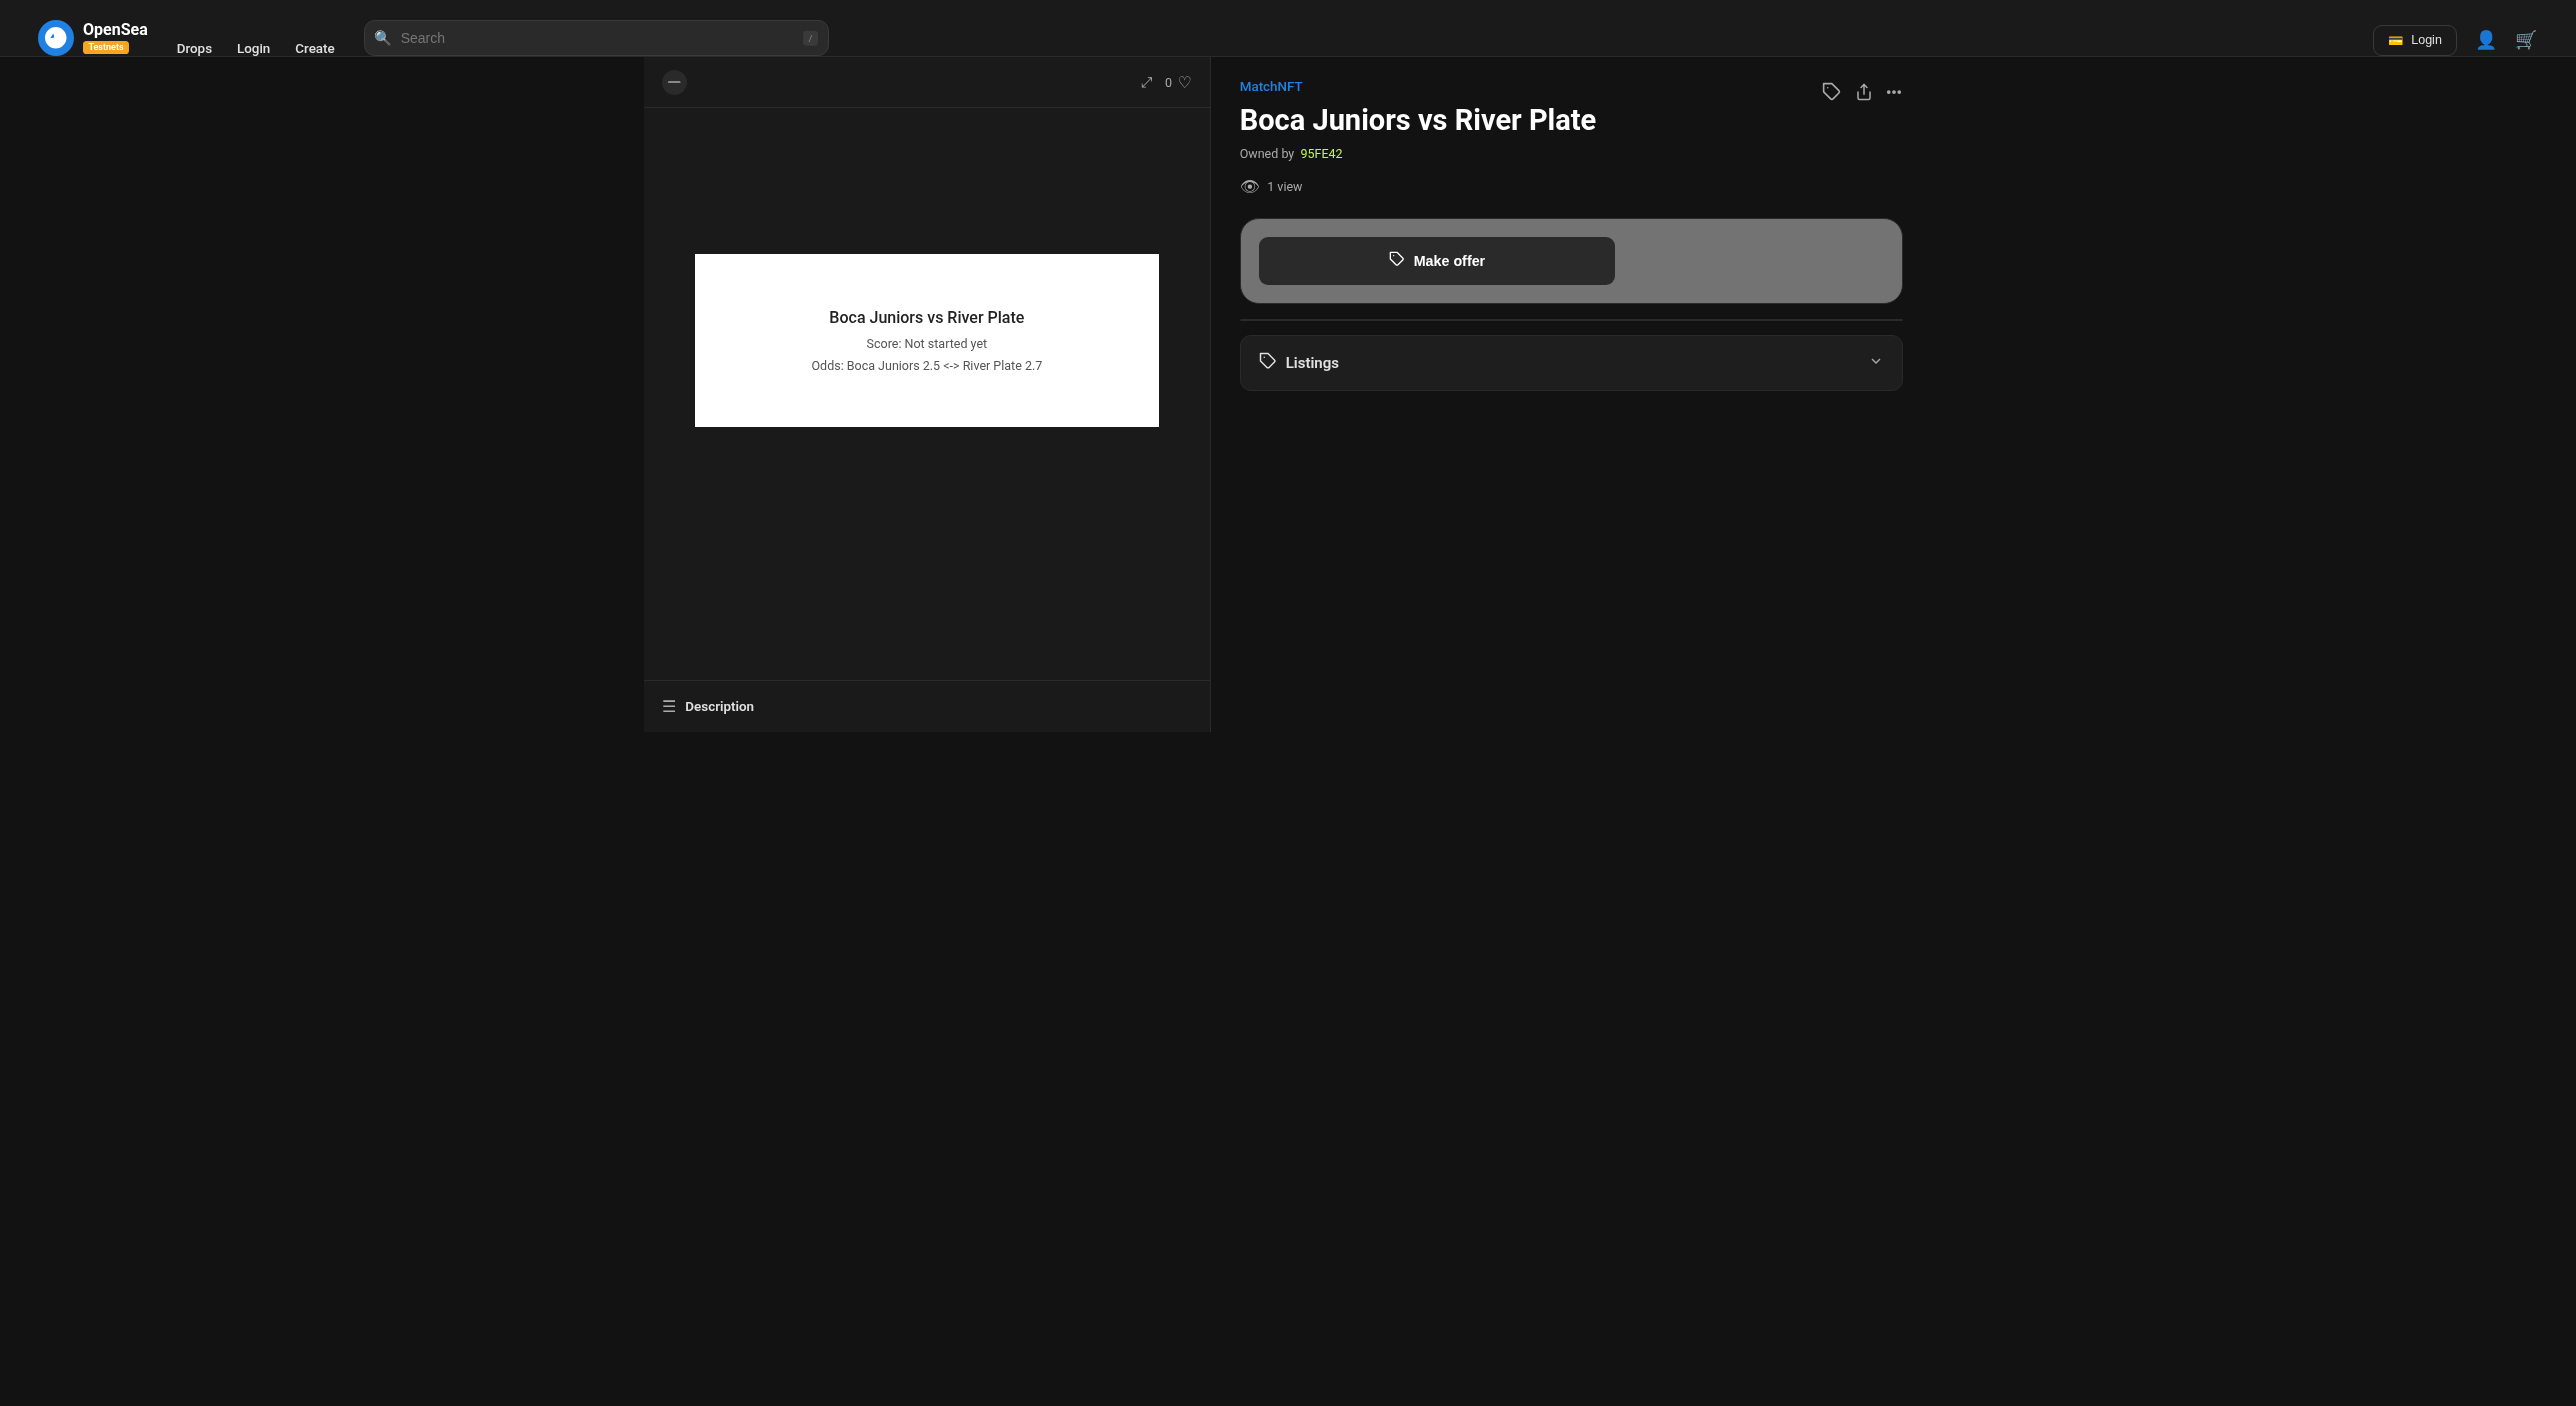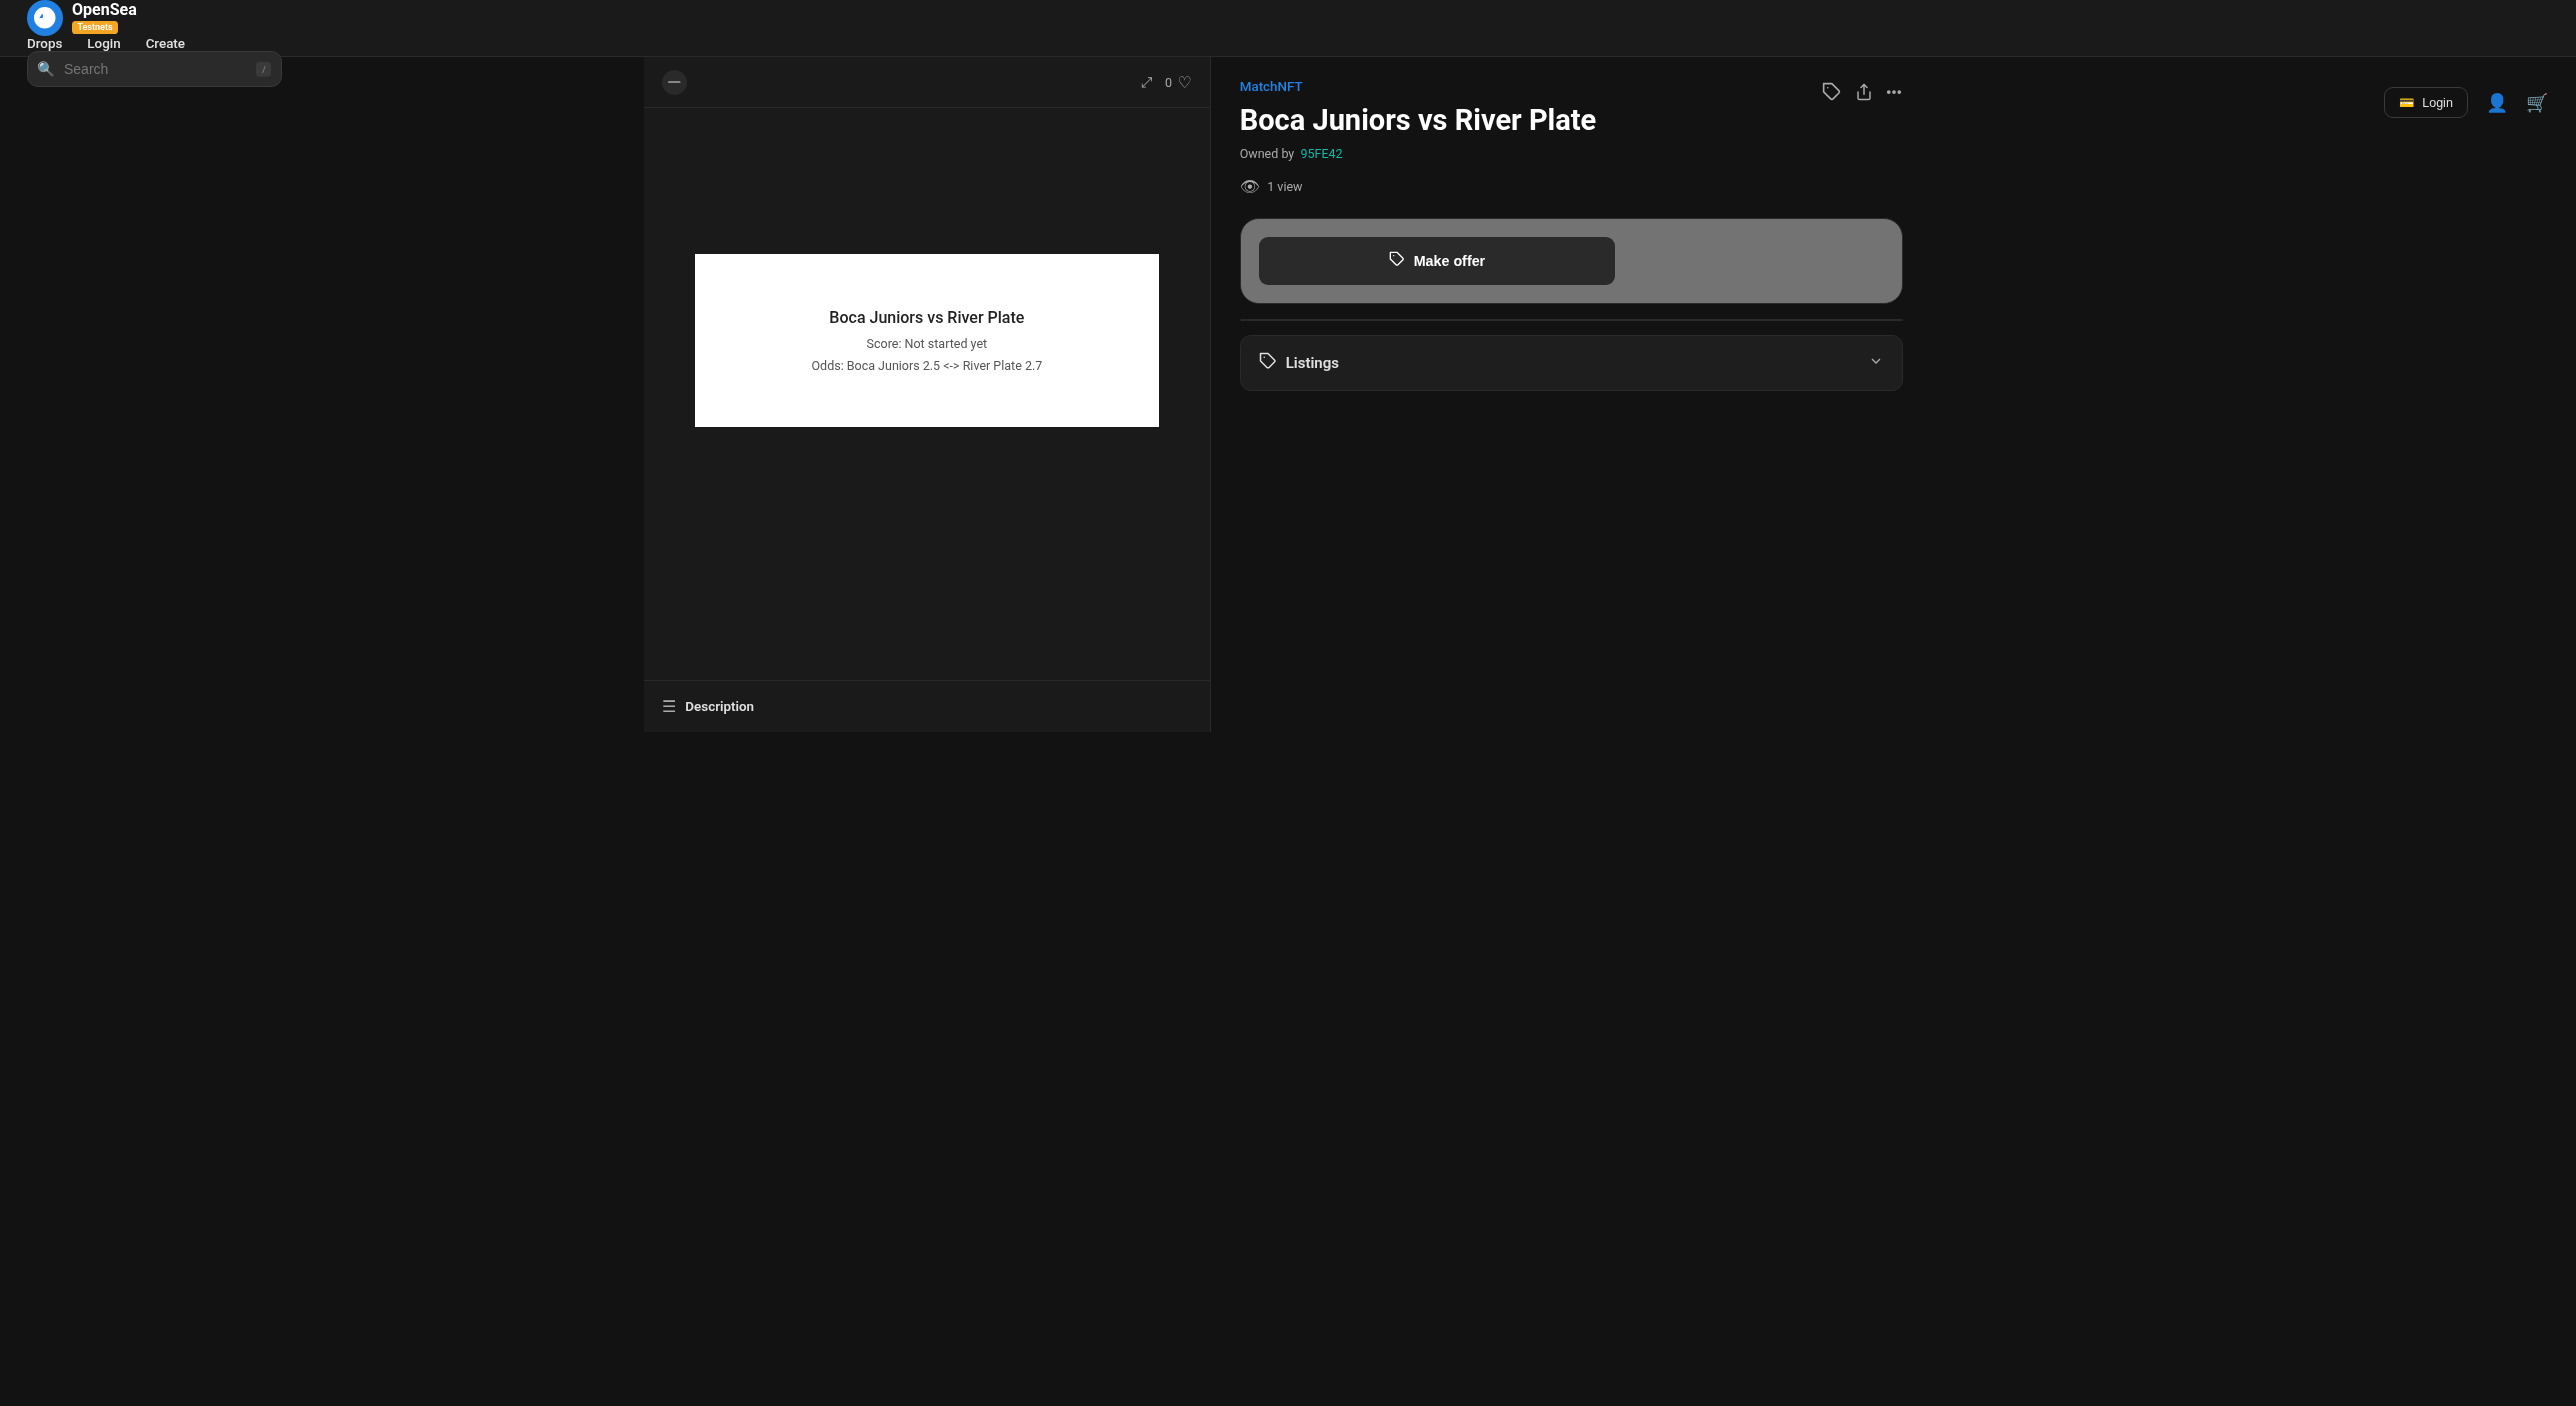--- a/index.html
+++ b/index.html
@@ -6,29 +6,28 @@
     body {
       background: #121212;
       color: #e0e0e0;
       font-family: -apple-system, BlinkMacSystemFont, 'Segoe UI', Roboto, sans-serif;
       min-height: 100vh;
     }
 
     
     .navbar {
       display: flex;
-      align-items: flex-start;
+      align-items: flex-end;
       background: #1a1a1a;
-      padding: 0 27px;
+      padding: 0 38px;
       height: 57px;
       border-bottom: 0.9px solid #2a2a2a;
       position: sticky;
       top: 0;
       z-index: 100;
-      flex-direction: column;
     }
     .nav-logo {
       display: flex;
       align-items: center;
       gap: 9px;
       text-decoration: none;
       margin-right: 29px;
     }
     .nav-logo-icon {
       width: 36px;
@@ -269,21 +268,21 @@
       font-weight: 700;
       margin-bottom: 9px;
       line-height: 1.2;
     }
     .nft-owner {
       color: #aaa;
       font-size: 12.5px;
       margin-bottom: 16px;
     }
     .nft-owner a {
-      color: #14b8a6;
+      color: #bef264;
       text-decoration: none;
     }
     .nft-views {
       display: flex;
       align-items: center;
       gap: 7.2px;
       color: #aaa;
       font-size: 12.5px;
       margin-bottom: 21.5px;
     }

